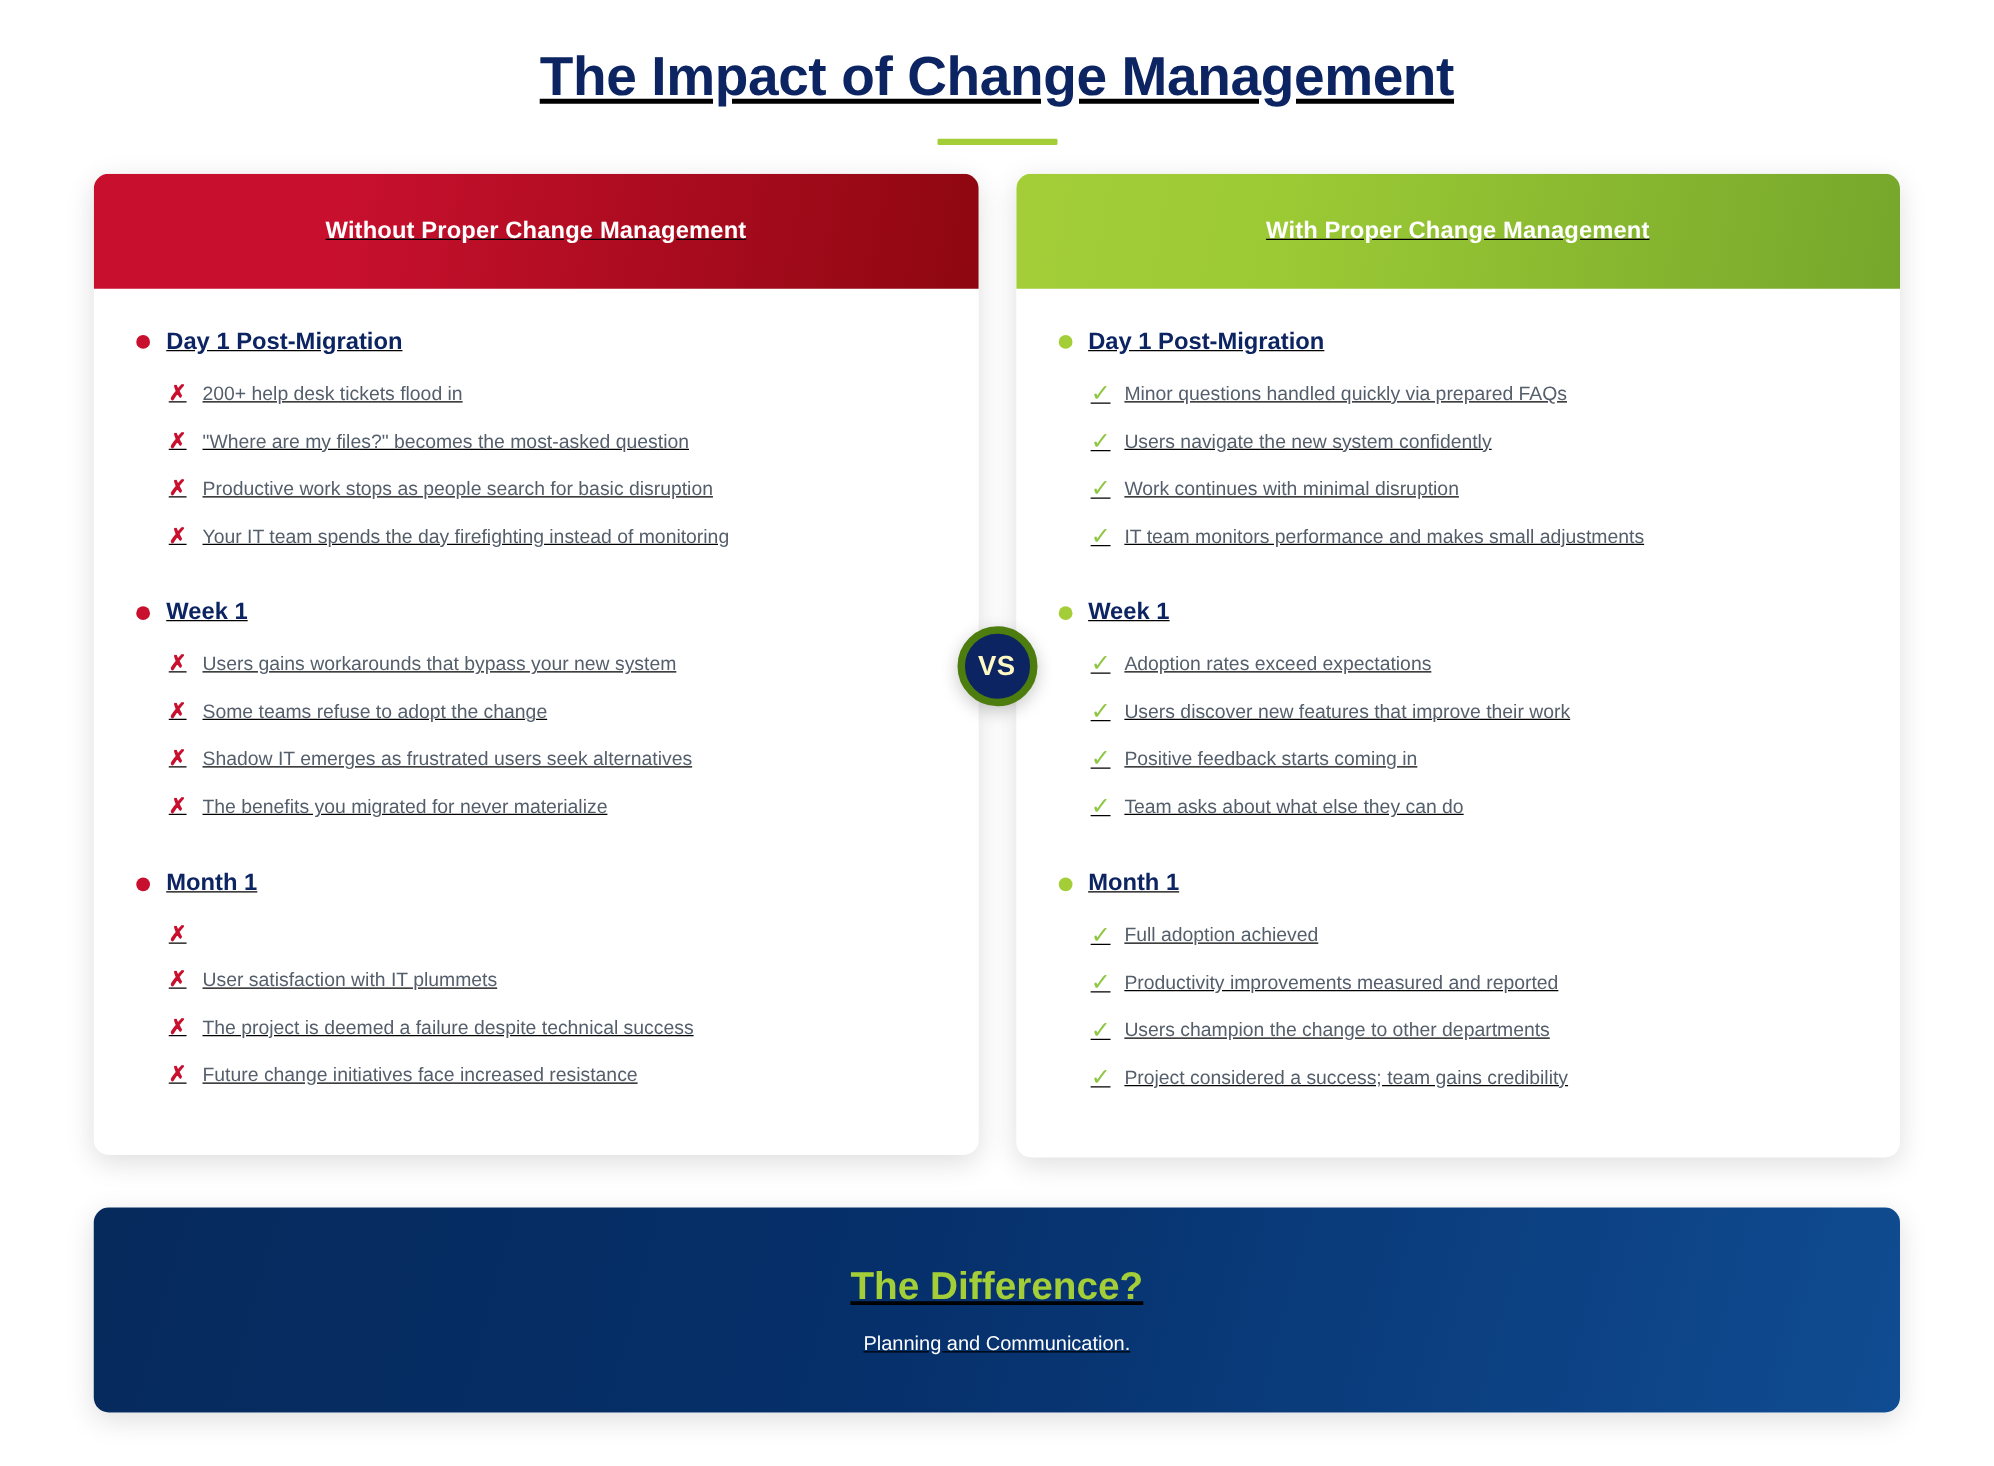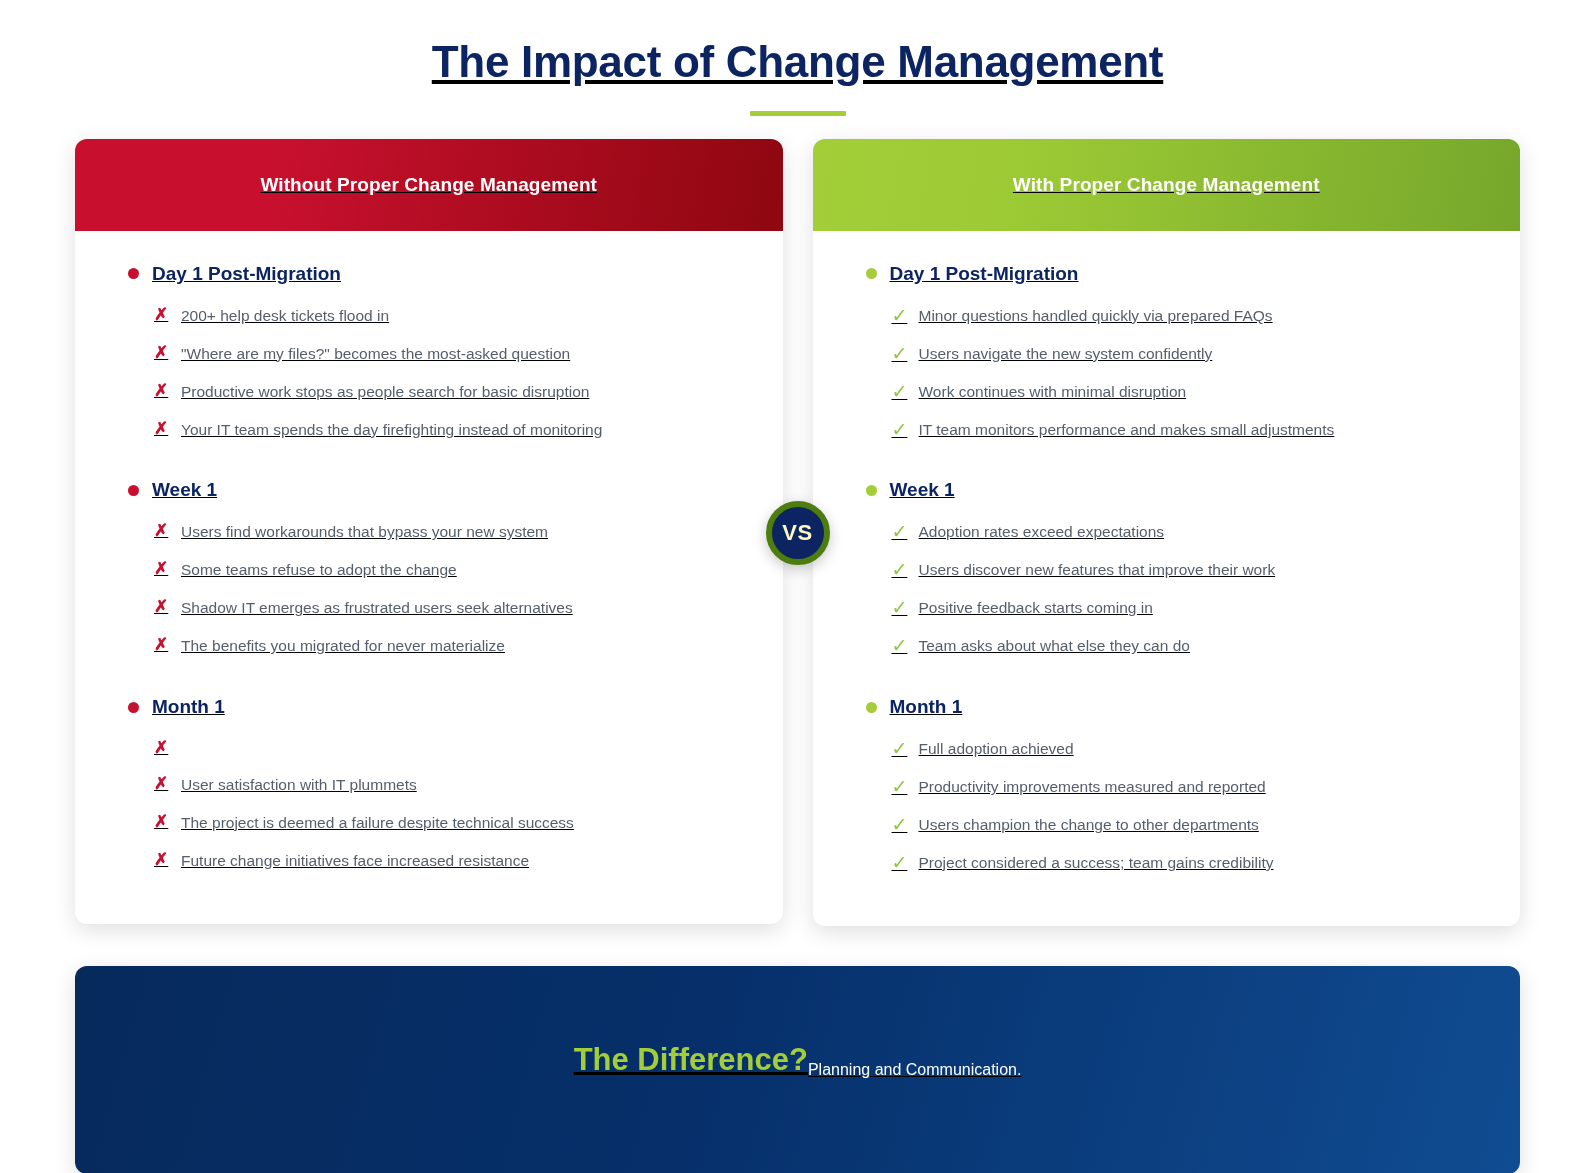--- a/index.html
+++ b/index.html
@@ -62,21 +62,21 @@
     align-items: center;
     justify-content: center;
     color: #ffffff;
     font-size: 19px;
     font-weight: bold;
     letter-spacing: 0.1px;
   }
   .card-header.bad  { background: linear-gradient(100deg, #C8102E 0%, #C8102E 28%, #8E0710 100%); }
   .card-header.good { background: linear-gradient(100deg, #A3CE38 0%, #9CCA35 30%, #76A72B 100%); }
 
-  .card-body { padding: 32px 34px 40px 34px; margin-left: 19px; }
+  .card-body { padding: 32px 34px 40px 34px; }
 
   
   .section { margin-bottom: 27px; }
   .section:last-child { margin-bottom: 0; }
 
   .section-title {
     display: flex;
     align-items: center;
     gap: 13px;
     font-size: 19px;
@@ -133,25 +133,25 @@
     color: #fef9c3;
     font-size: 22px;
     font-weight: bold;
     letter-spacing: 0.5px;
     z-index: 5;
   }
 
   
   .banner {
     margin: 40px 75px 0 75px;
-    height: 208px;
+    height: 164px;
     border-radius: 12px;
     background: linear-gradient(105deg, #062A5C 0%, #06306B 45%, #104C92 100%);
     display: flex;
-    flex-direction: row;
+    flex-direction: column;
     align-items: center;
     justify-content: center;
     box-shadow: 0 6px 22px rgba(0,0,0,0.13);
   }
   .banner-title {
     font-size: 31px;
     font-weight: bold;
     color: #A3CE38;
     margin-bottom: 20px;
   }
@@ -200,21 +200,21 @@
         </div>
 
         <div class="section">
           <div class="section-title">
             <span class="bullet bad"></span>
             <span>Week 1</span>
           </div>
           <ul class="item-list">
             <li class="item">
               <span class="mark cross">✗</span>
-              <span>Users find workarounds that bypass your new system</span>
+              <span>Users gains workarounds that bypass your new system</span>
             </li>
             <li class="item">
               <span class="mark cross">✗</span>
               <span>Some teams refuse to adopt the change</span>
             </li>
             <li class="item">
               <span class="mark cross">✗</span>
               <span>Shadow IT emerges as frustrated users seek alternatives</span>
             </li>
             <li class="item">

